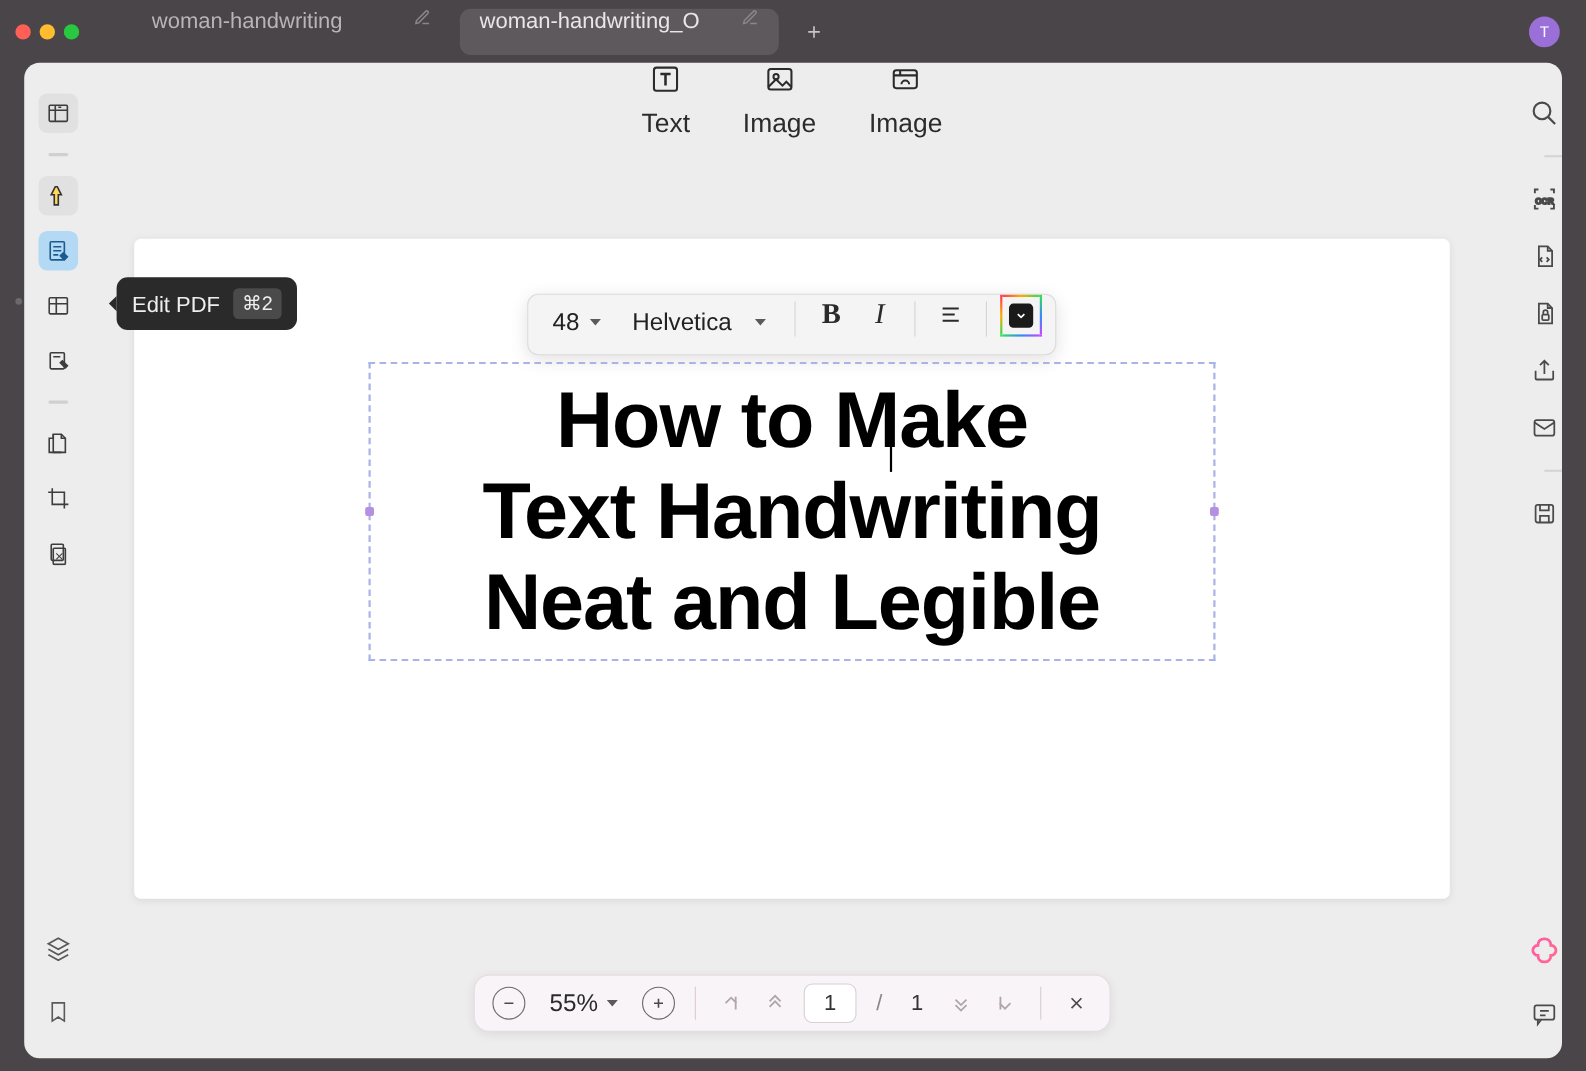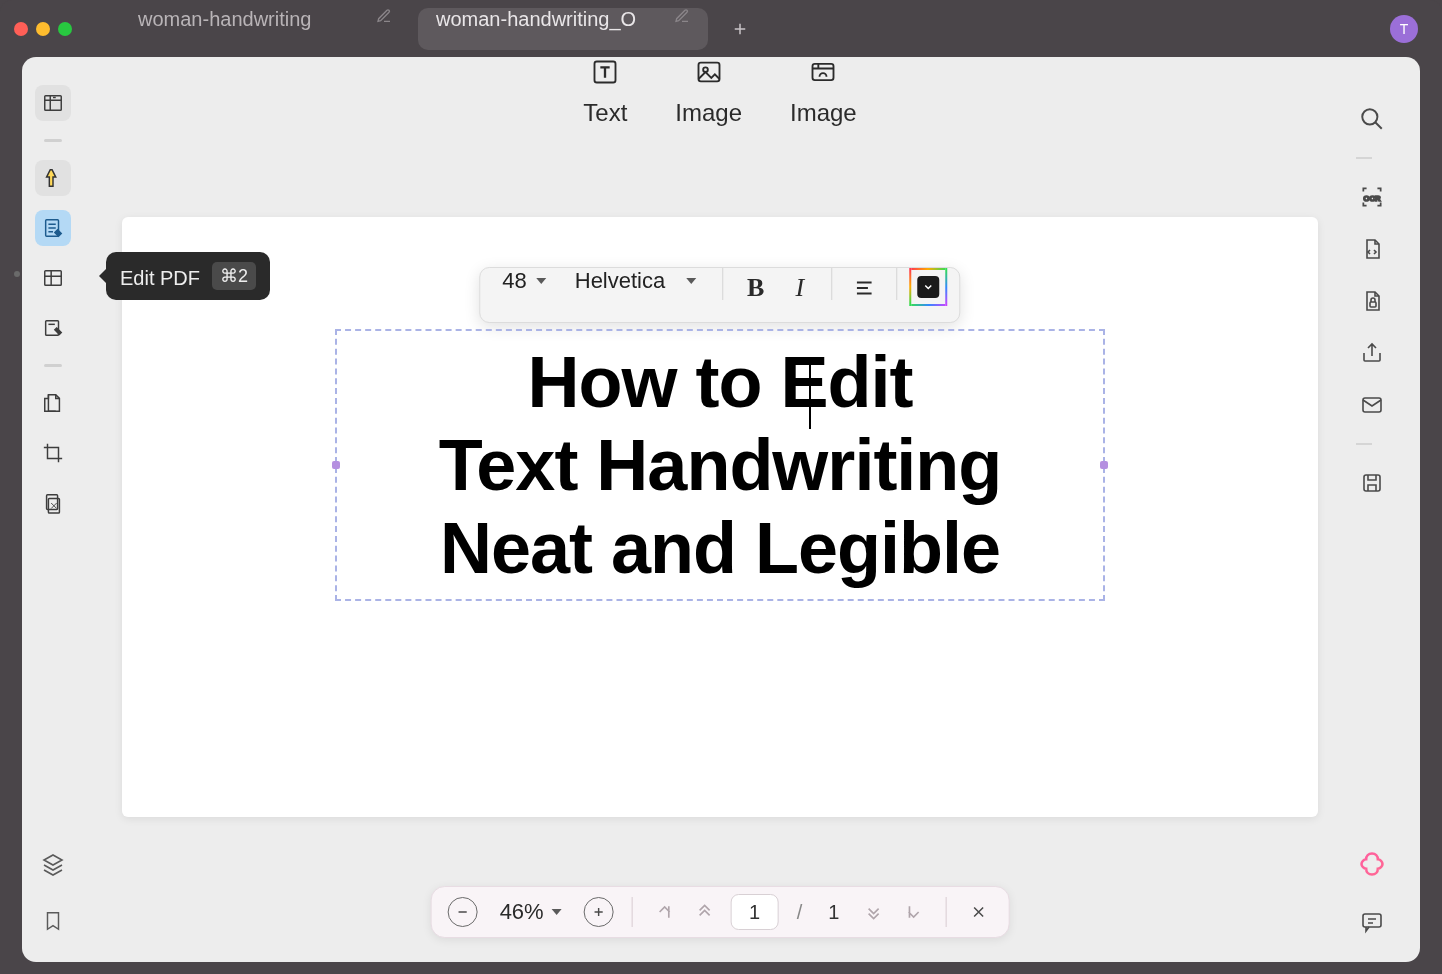--- a/index.html
+++ b/index.html
@@ -132,25 +132,24 @@
       bottom: 24px;
       display: flex;
       flex-direction: column;
       gap: 28px;
       align-items: center;
     }
     .right-sidebar {
       width: 64px;
       display: flex;
       flex-direction: column;
-      align-items: flex-start;
+      align-items: flex-end;
       padding-top: 30px;
       gap: 20px;
       position: relative;
-      margin-top: 16px;
     }
     .right-btn {
       width: 32px;
       height: 32px;
       display: flex;
       align-items: center;
       justify-content: center;
       color: #4a4a4a;
     }
     .right-divider {
@@ -206,22 +205,22 @@
     .text-format-bar {
       position: absolute;
       top: 50px;
       left: 50%;
       transform: translateX(-50%);
       background: #f4f4f4;
       border: 1px solid #dcdcdc;
       border-radius: 10px;
       height: 56px;
       display: flex;
-      align-items: flex-start;
-      padding: 0 12px;
+      align-items: flex-end;
+      padding: 16px 12px;
       gap: 4px;
       box-shadow: 0 4px 16px rgba(0,0,0,0.12);
     }
     .font-size-sel {
       display: flex;
       align-items: center;
       gap: 10px;
       padding: 0 10px;
       font-size: 22px;
       color: #222;
@@ -623,36 +622,36 @@
                   <path d="M6 9l6 6 6-6"></path>
                 </svg>
             </div>
           </div>
         </div>
         <div class="text-selection-box">
           <div class="sel-handle left"></div>
           <div class="sel-handle right"></div>
           <div class="doc-text">
             <div class="text-cursor"></div>
-            <div>How to Edit</div>
+            <div>How to Make</div>
             <div>Text Handwriting</div>
             <div>Neat and Legible</div>
           </div>
         </div>
       </div>
     </div>
 
     <div class="bottom-bar">
       <div class="zoom-btn">
         <svg width="14" height="14" viewBox="0 0 24 24" fill="none" stroke="currentColor" stroke-width="2.5">
             <path d="M5 12h14"></path>
           </svg>
       </div>
       <div class="zoom-value">
-        <span>46%</span>
+        <span>55%</span>
         <span class="caret-down"></span>
       </div>
       <div class="zoom-btn">
         <svg width="14" height="14" viewBox="0 0 24 24" fill="none" stroke="currentColor" stroke-width="2.5">
             <path d="M12 5v14M5 12h14"></path>
           </svg>
       </div>
       <div class="bb-divider"></div>
       <div class="page-nav-btn">
         <svg width="20" height="20" viewBox="0 0 24 24" fill="none" stroke="currentColor" stroke-width="2">

